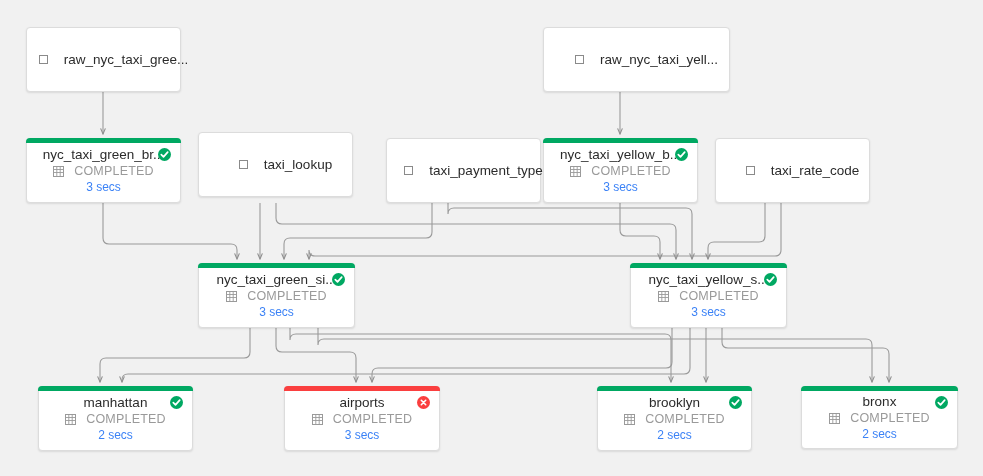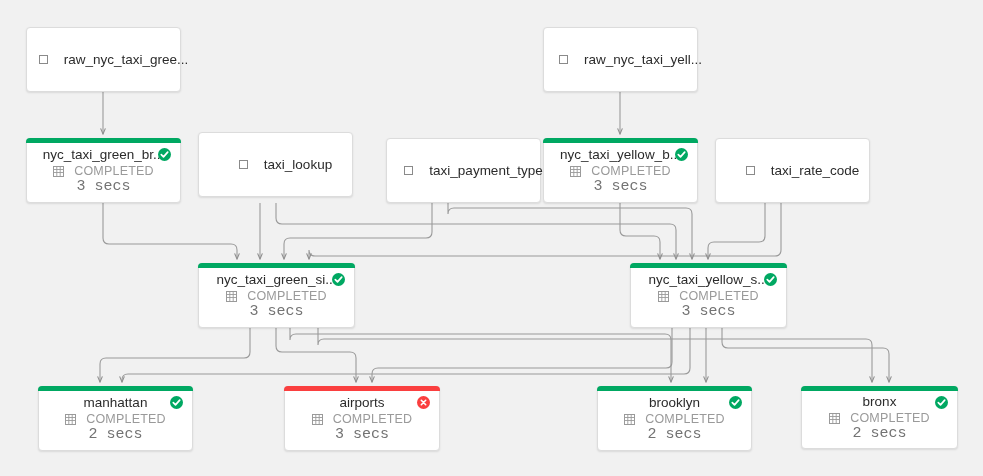--- a/index.html
+++ b/index.html
@@ -89,25 +89,24 @@
     gap: 10px;
     line-height: 15px;
   }
   .status {
     font-size: 12.5px;
     color: #9a9a9a;
     letter-spacing: 0.2px;
     white-space: nowrap;
   }
   .duration {
-    font-size: 15px;
-    color: #737373;
+    font-size: 12px;
+    color: #3b82f6;
     line-height: 16px;
     white-space: nowrap;
-    font-family: Liberation Mono, monospace;
   }
   .badge {
     position: absolute;
     top: 9px;
     right: 9px;
     width: 13px;
     height: 13px;
   }
   .tbl-icon { flex: none; display: block; }
 </style>
@@ -161,21 +160,21 @@
     </g>
   </svg>
 
   <div id="nodes">
       <div class="node source" style="left: 26px; top: 27px; width: 155px; height: 65px;">
         <div class="srcrow">
           <span class="sq-icon"></span>
           <span class="src-label">raw_nyc_taxi_gree...</span>
         </div>
       </div>
-      <div class="node source" style="left: 543px; top: 27px; width: 155px; height: 65px;">
+      <div class="node source" style="left: 543px; top: 27px; width: 187px; height: 65px;">
         <div class="srcrow">
           <span class="sq-icon"></span>
           <span class="src-label">raw_nyc_taxi_yell...</span>
         </div>
       </div>
       <div class="node completed" style="left: 26px; top: 138px; width: 155px; height: 65px;">
         <div class="topbar"></div>
         <svg class="badge" viewBox="0 0 13 13">
           <circle cx="6.5" cy="6.5" r="6.5" fill="#00a862"></circle>
           <path d="M3.3,6.7 L5.5,8.9 L9.7,4.1" fill="none" stroke="#fff" stroke-width="1.7" stroke-linecap="round" stroke-linejoin="round"></path>

